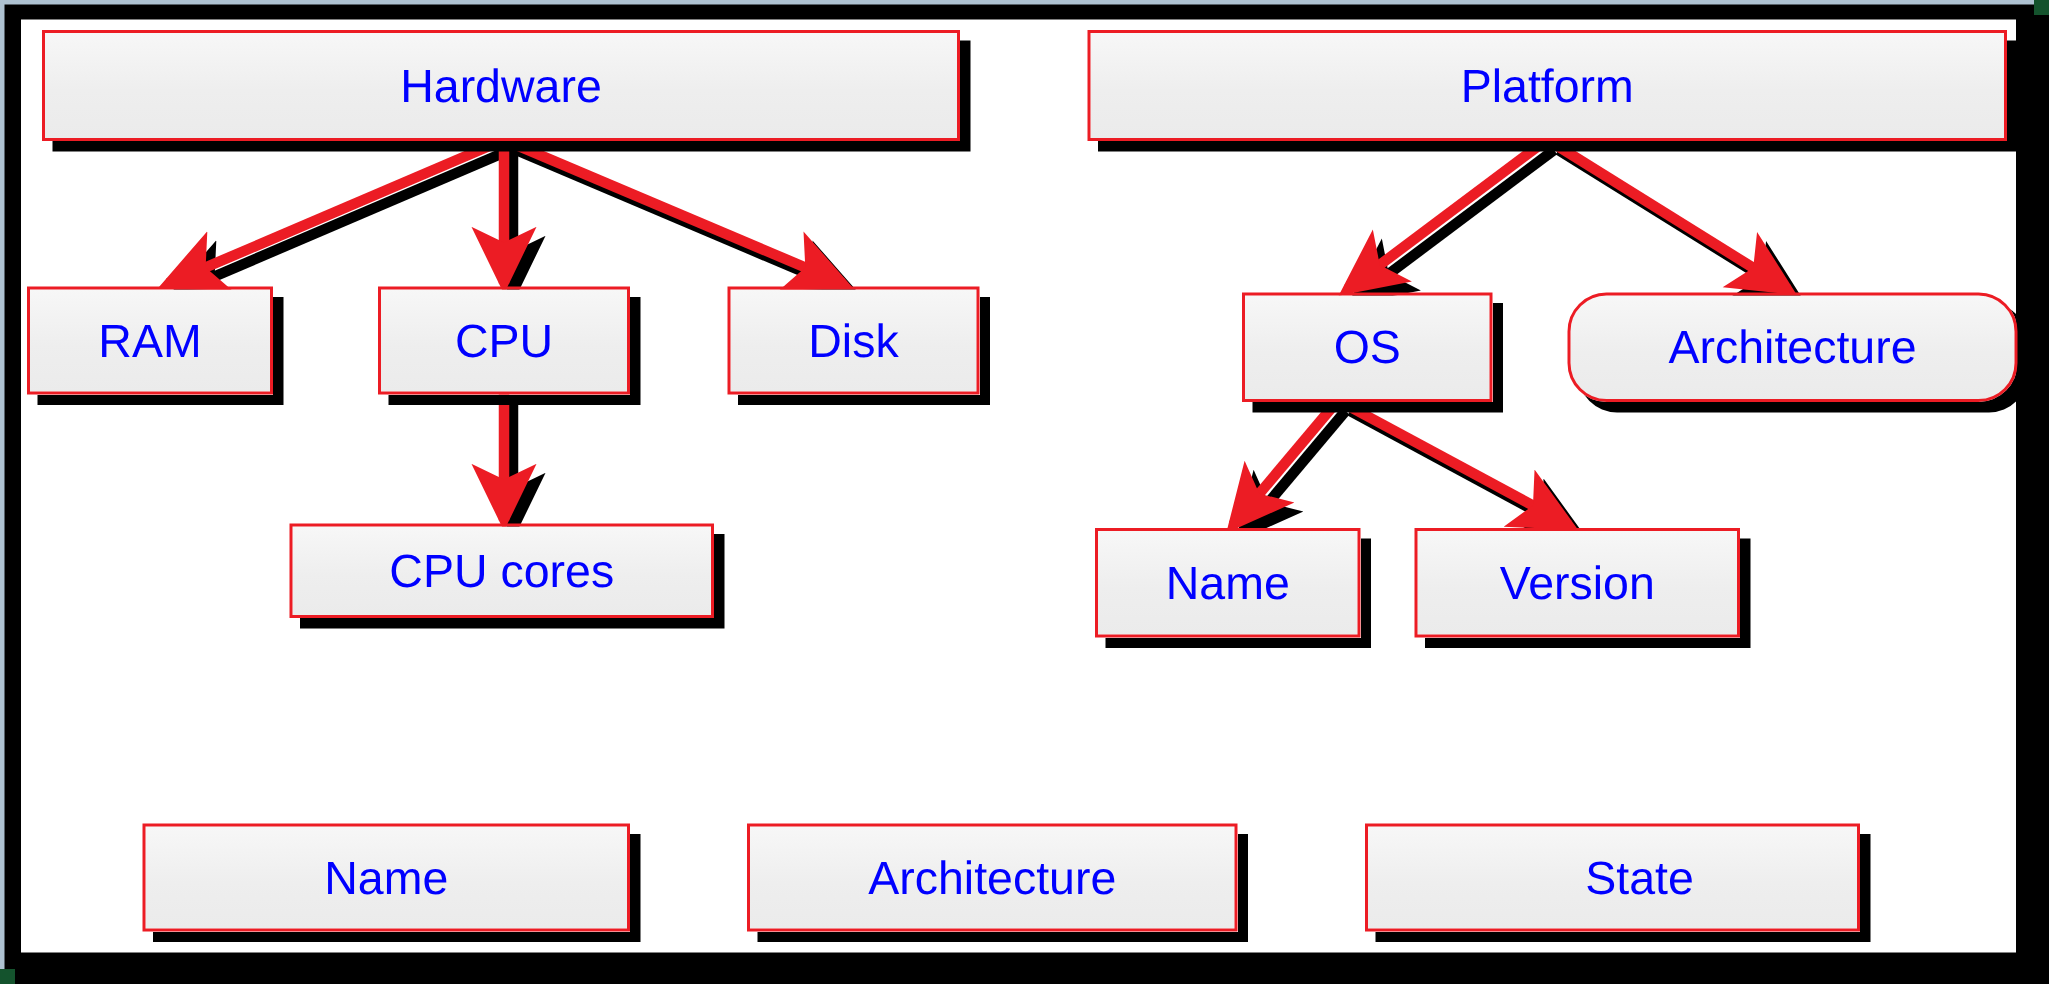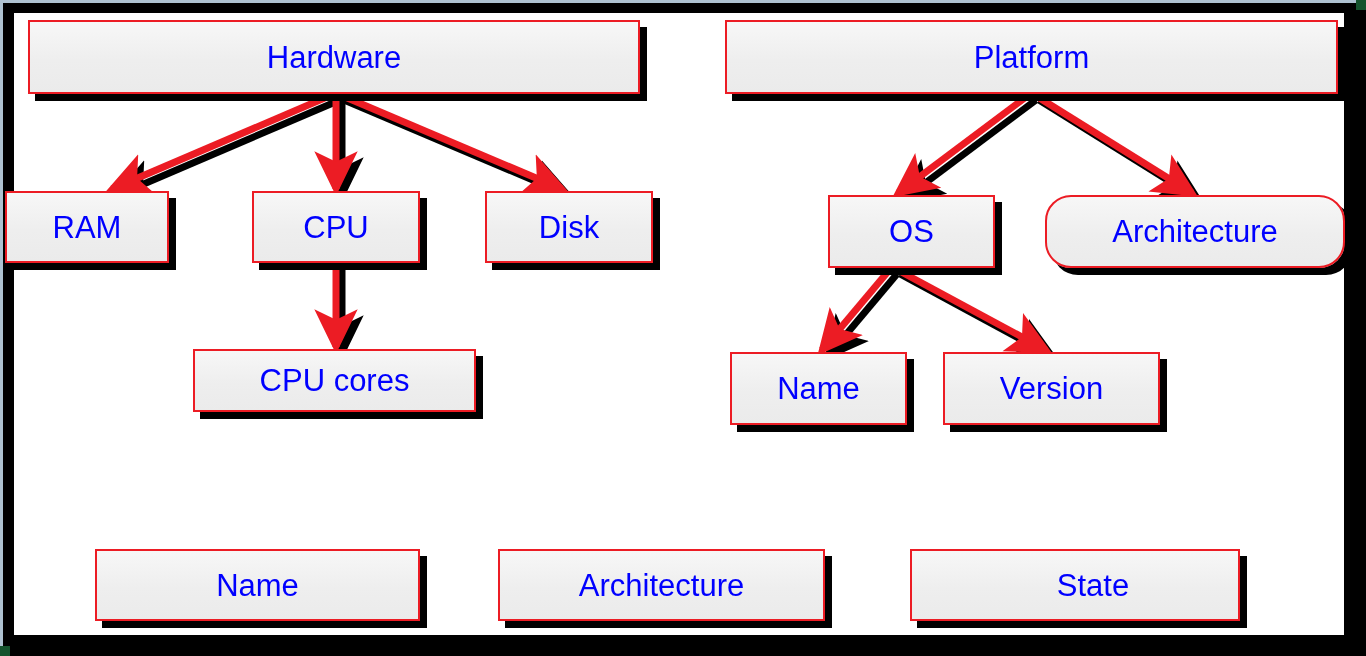--- a/index.html
+++ b/index.html
@@ -113,21 +113,21 @@
         <line x1="1033" y1="94" x2="1192" y2="193" stroke="#ec1c24" stroke-width="7" marker-end="url(#ah-red)"></line>
         <line x1="891" y1="268" x2="822" y2="350" stroke="#ec1c24" stroke-width="7" marker-end="url(#ah-red)"></line>
         <line x1="894" y1="268" x2="1046" y2="350" stroke="#ec1c24" stroke-width="7" marker-end="url(#ah-red)"></line>
       </g>
   </svg>
 
   <div id="nodes">
       <div class="node" style="left: 28px; top: 20px; width: 612px; height: 74px;">
         <span class="label">Hardware</span>
       </div>
-      <div class="node" style="left: 5px; top: 191px; width: 164px; height: 72px;">
+      <div class="node" style="left: 18px; top: 191px; width: 164px; height: 72px;">
         <span class="label">RAM</span>
       </div>
       <div class="node" style="left: 252px; top: 191px; width: 168px; height: 72px;">
         <span class="label">CPU</span>
       </div>
       <div class="node" style="left: 485px; top: 191px; width: 168px; height: 72px;">
         <span class="label">Disk</span>
       </div>
       <div class="node" style="left: 193px; top: 349px; width: 283px; height: 63px;">
         <span class="label">CPU cores</span>

